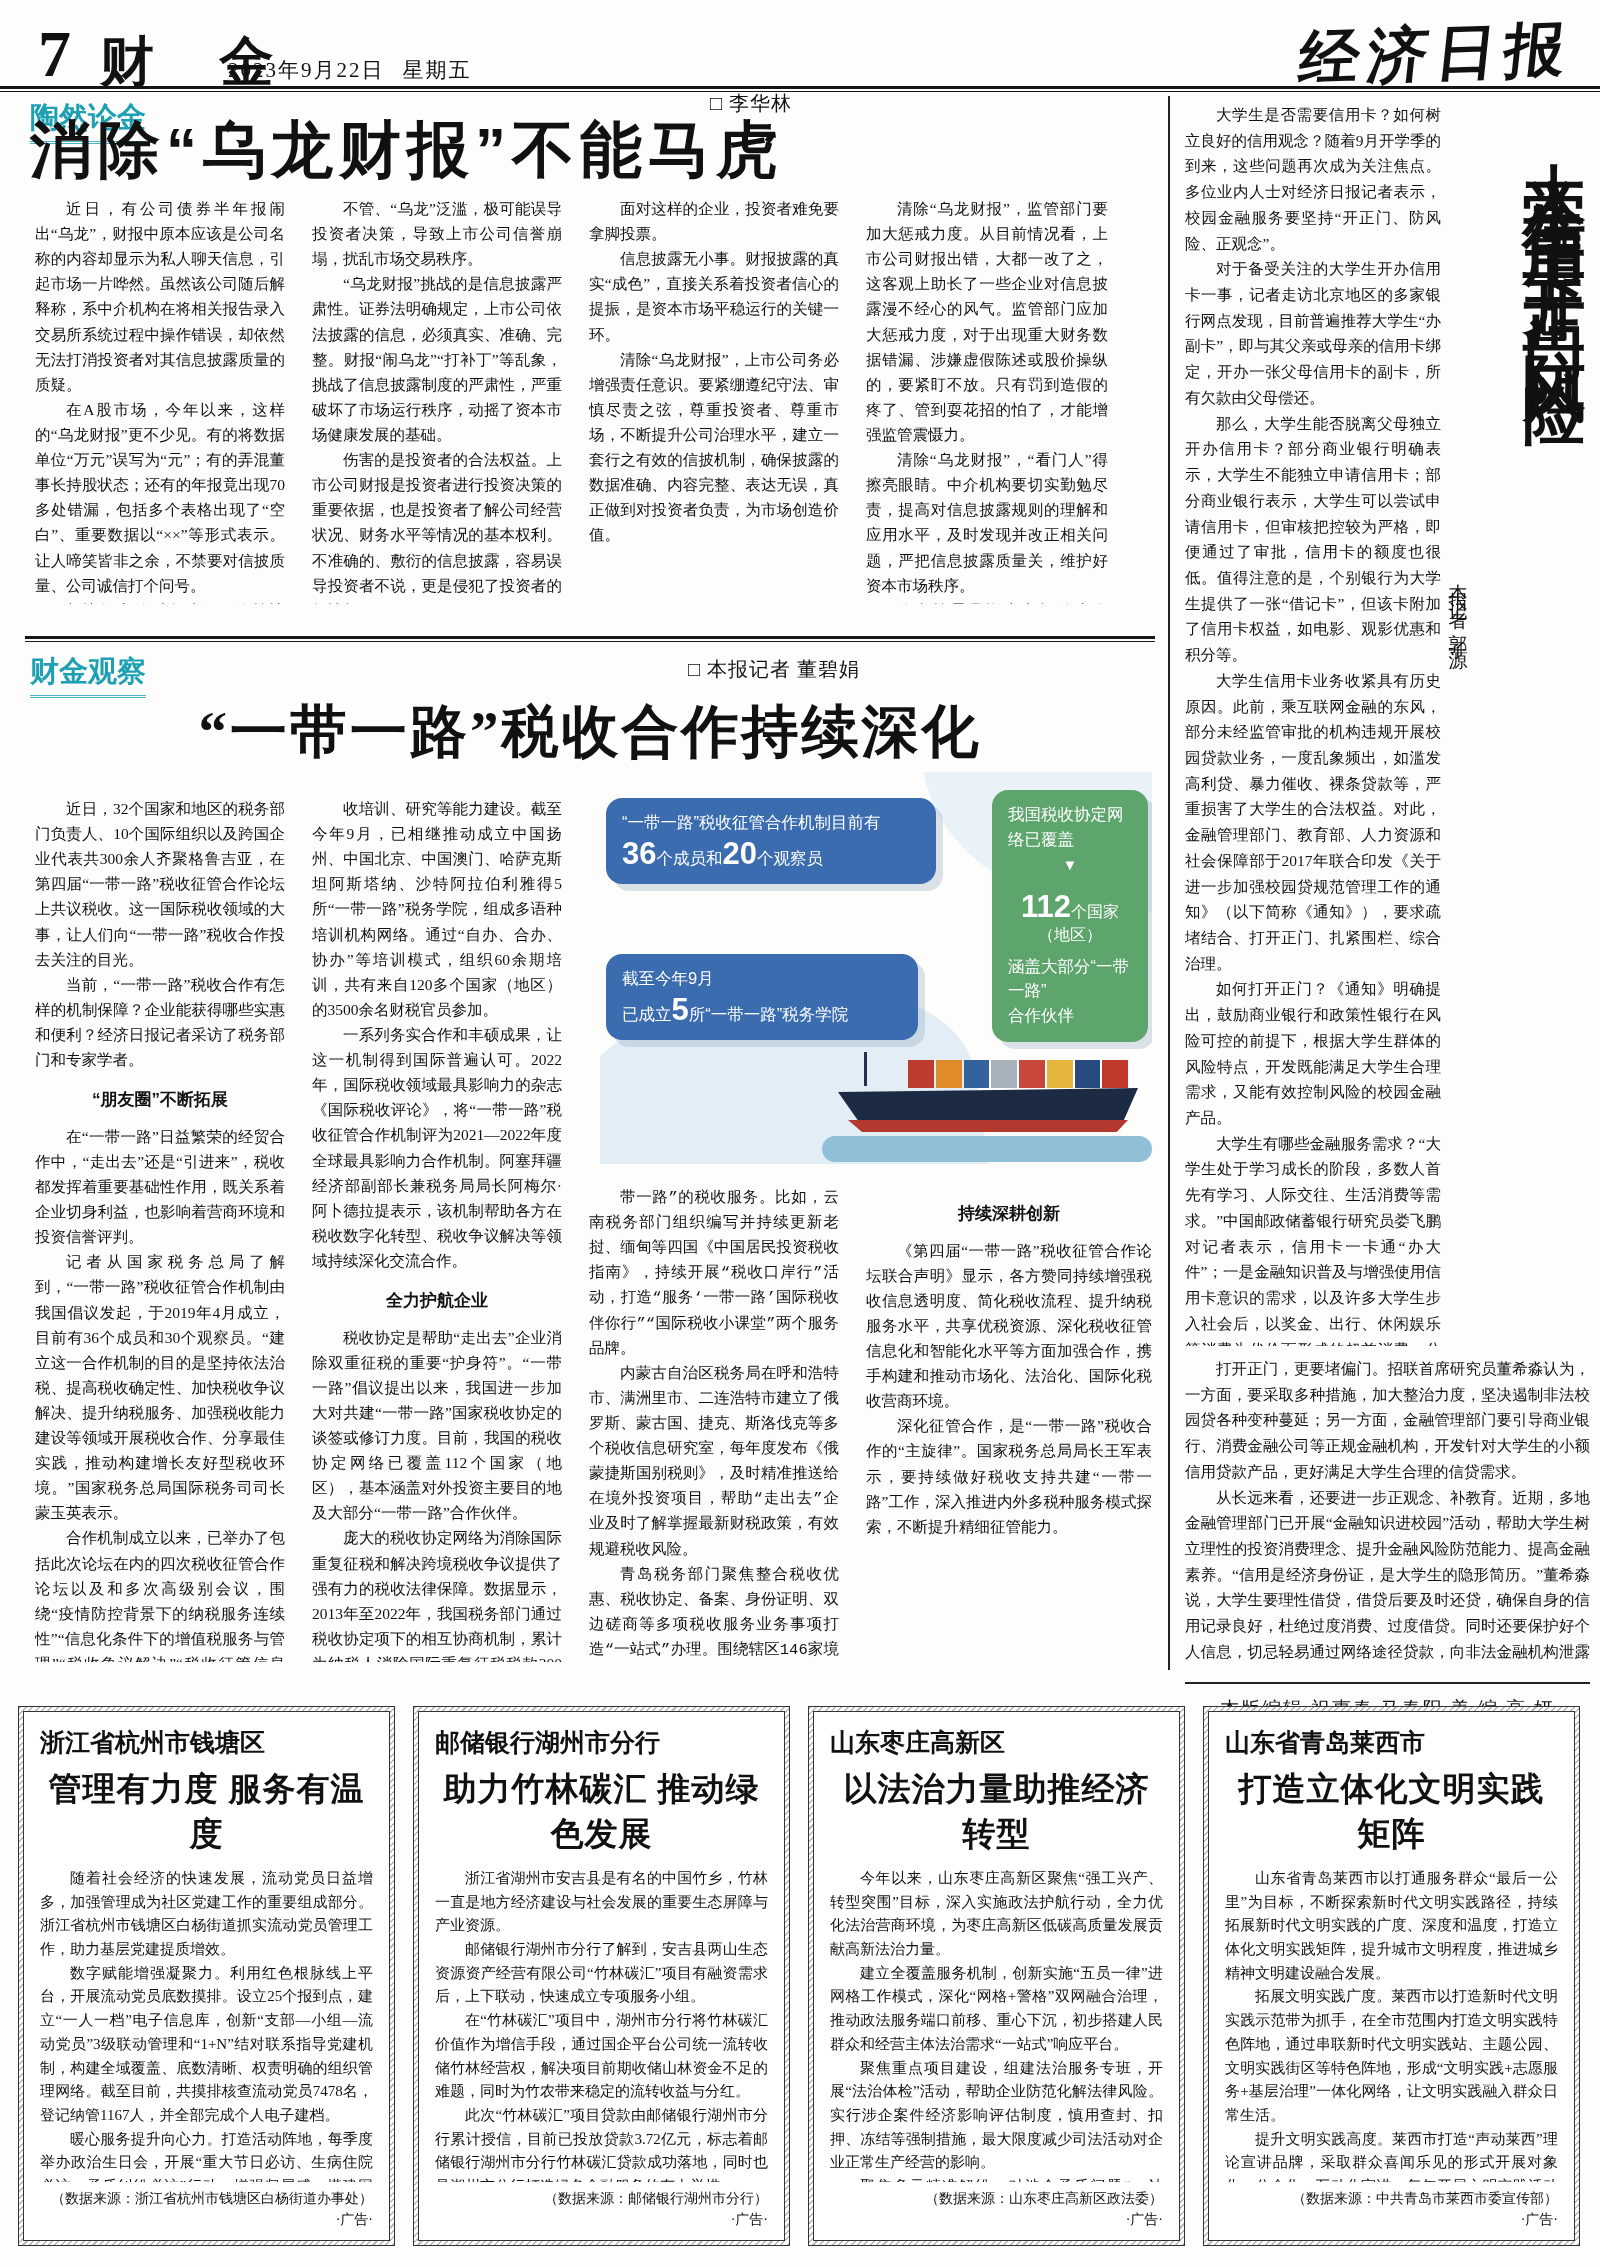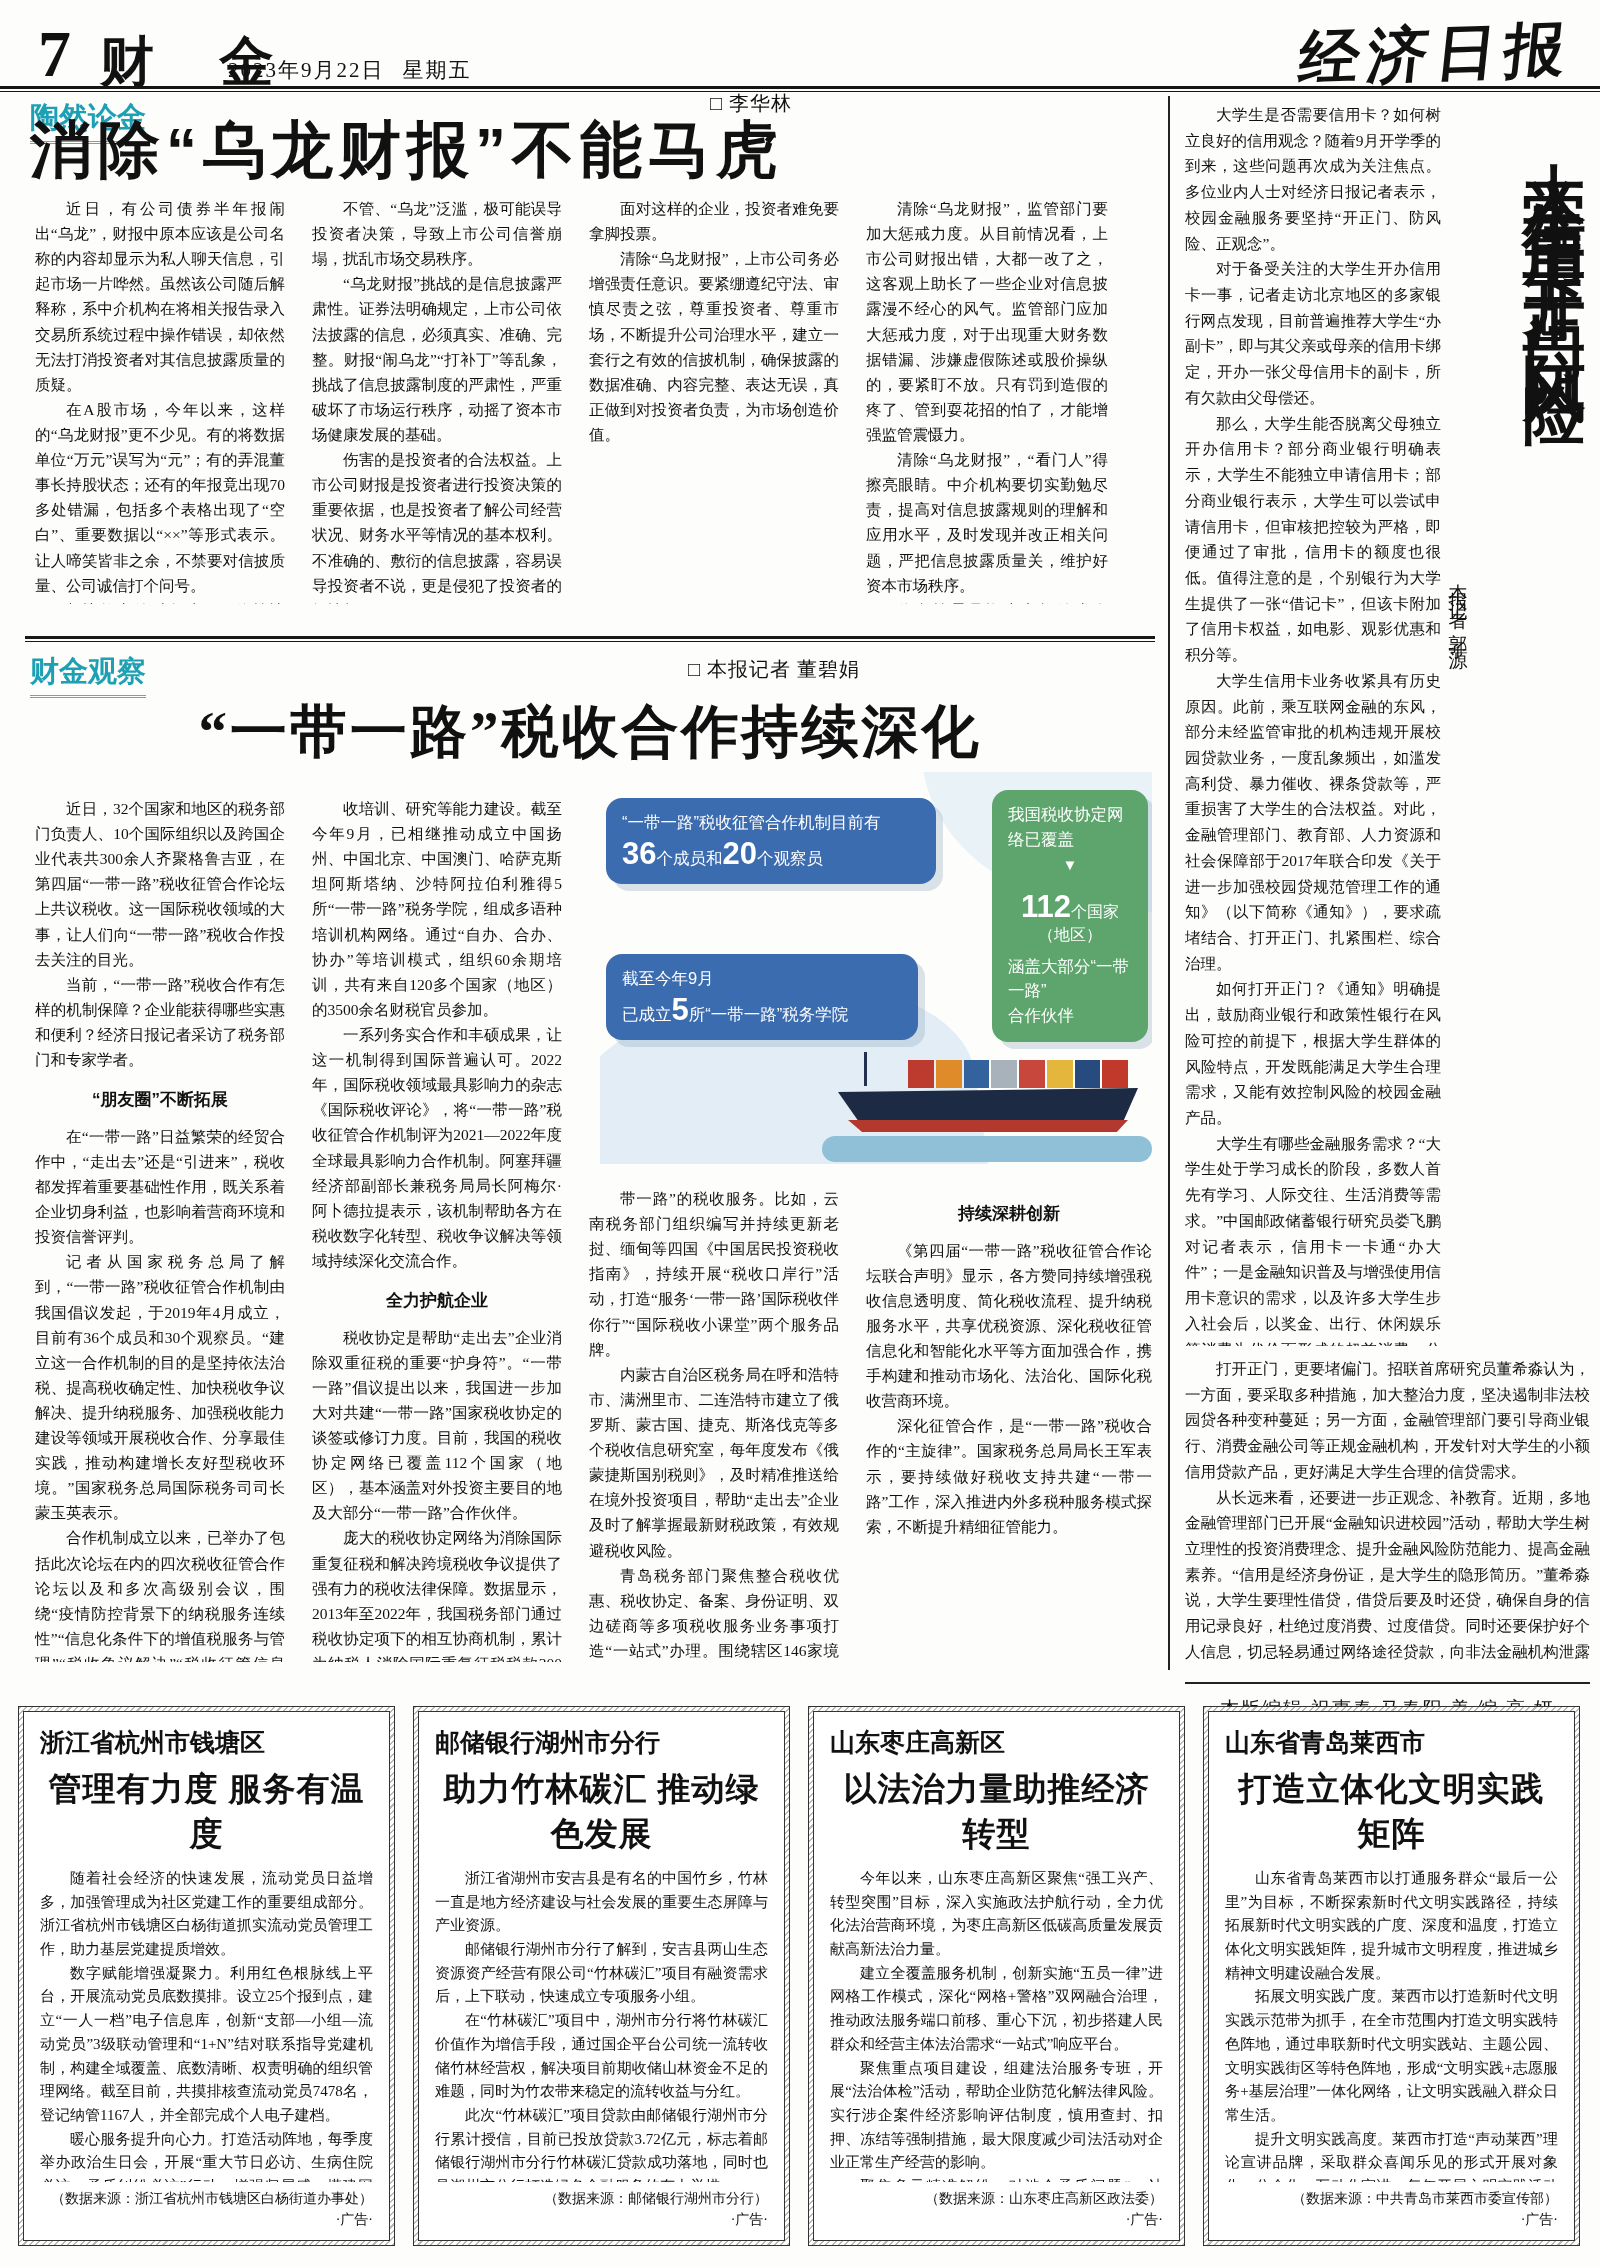--- a/index.html
+++ b/index.html
@@ -117,20 +117,21 @@
       <p>在A股市场，今年以来，这样的“乌龙财报”更不少见。有的将数据单位“万元”误写为“元”；有的弄混董事长持股状态；还有的年报竟出现70多处错漏，包括多个表格出现了“空白”、重要数据以“××”等形式表示。让人啼笑皆非之余，不禁要对信披质量、公司诚信打个问号。</p>
       <p>相比故意的财务造假、信披违规，上述因粗心大意、敷衍塞责导致的“乌龙财报”看似无伤大雅，实际影响不容小觑。俗话说，“千里之堤，溃于蚁穴”。</p>
     </div>
   <div class="col" style="left:312px; top:196px; width:250px; height:408px;">
       <p>不管、“乌龙”泛滥，极可能误导投资者决策，导致上市公司信誉崩塌，扰乱市场交易秩序。</p>
       <p>“乌龙财报”挑战的是信息披露严肃性。证券法明确规定，上市公司依法披露的信息，必须真实、准确、完整。财报“闹乌龙”“打补丁”等乱象，挑战了信息披露制度的严肃性，严重破坏了市场运行秩序，动摇了资本市场健康发展的基础。</p>
       <p>伤害的是投资者的合法权益。上市公司财报是投资者进行投资决策的重要依据，也是投资者了解公司经营状况、财务水平等情况的基本权利。不准确的、敷衍的信息披露，容易误导投资者不说，更是侵犯了投资者的知情权。</p>
     </div>
   <div class="col" style="left:589px; top:196px; width:250px; height:408px;">
       <p>面对这样的企业，投资者难免要拿脚投票。</p>
+      <p>信息披露无小事。财报披露的真实“成色”，直接关系着投资者信心的提振，是资本市场平稳运行的关键一环。</p>
       <p>清除“乌龙财报”，上市公司务必增强责任意识。要紧绷遵纪守法、审慎尽责之弦，尊重投资者、尊重市场，不断提升公司治理水平，建立一套行之有效的信披机制，确保披露的数据准确、内容完整、表达无误，真正做到对投资者负责，为市场创造价值。</p>
     </div>
   <div class="col" style="left:866px; top:196px; width:242px; height:408px;">
       <p>清除“乌龙财报”，监管部门要加大惩戒力度。从目前情况看，上市公司财报出错，大都一改了之，这客观上助长了一些企业对信息披露漫不经心的风气。监管部门应加大惩戒力度，对于出现重大财务数据错漏、涉嫌虚假陈述或股价操纵的，要紧盯不放。只有罚到造假的疼了、管到耍花招的怕了，才能增强监管震慑力。</p>
       <p>清除“乌龙财报”，“看门人”得擦亮眼睛。中介机构要切实勤勉尽责，提高对信息披露规则的理解和应用水平，及时发现并改正相关问题，严把信息披露质量关，维护好资本市场秩序。</p>
       <p>信息披露是资本市场的生命线，容不得半点马虎。市场各方唯有秉持敬畏之心，认真核查每一个数据，严肃对待每一个表述，方能守护好这条生命线，维护资本市场健康平稳运行。</p>
     </div>
 
   <div class="a2-rule"></div>
   <div class="badge" style="left:30px; top:652px;">财金观察</div>
@@ -153,21 +154,21 @@
     <div>
         <p>收培训、研究等能力建设。截至今年9月，已相继推动成立中国扬州、中国北京、中国澳门、哈萨克斯坦阿斯塔纳、沙特阿拉伯利雅得5所“一带一路”税务学院，组成多语种培训机构网络。通过“自办、合办、协办”等培训模式，组织60余期培训，共有来自120多个国家（地区）的3500余名财税官员参加。</p>
         <p>一系列务实合作和丰硕成果，让这一机制得到国际普遍认可。2022年，国际税收领域最具影响力的杂志《国际税收评论》，将“一带一路”税收征管合作机制评为2021—2022年度全球最具影响力合作机制。阿塞拜疆经济部副部长兼税务局局长阿梅尔·阿卜德拉提表示，该机制帮助各方在税收数字化转型、税收争议解决等领域持续深化交流合作。</p>
       </div>
     <h3 class="subhead">全力护航企业</h3>
     <div>
         <p>税收协定是帮助“走出去”企业消除双重征税的重要“护身符”。“一带一路”倡议提出以来，我国进一步加大对共建“一带一路”国家税收协定的谈签或修订力度。目前，我国的税收协定网络已覆盖112个国家（地区），基本涵盖对外投资主要目的地及大部分“一带一路”合作伙伴。</p>
         <p>庞大的税收协定网络为消除国际重复征税和解决跨境税收争议提供了强有力的税收法律保障。数据显示，2013年至2022年，我国税务部门通过税收协定项下的相互协商机制，累计为纳税人消除国际重复征税税款300亿元。</p>
       </div>
   </div>
-  <div class="col" style="left:589px; top:1186px; width:250px; height:476px;">
+  <div class="col" style="left:589px; top:1186px; width:250px; height:476px;font-family:Liberation Mono, monospace;">
       <p>带一路”的税收服务。比如，云南税务部门组织编写并持续更新老挝、缅甸等四国《中国居民投资税收指南》，持续开展“税收口岸行”活动，打造“服务‘一带一路’国际税收伴你行”“国际税收小课堂”两个服务品牌。</p>
       <p>内蒙古自治区税务局在呼和浩特市、满洲里市、二连浩特市建立了俄罗斯、蒙古国、捷克、斯洛伐克等多个税收信息研究室，每年度发布《俄蒙捷斯国别税则》，及时精准推送给在境外投资项目，帮助“走出去”企业及时了解掌握最新财税政策，有效规避税收风险。</p>
       <p>青岛税务部门聚焦整合税收优惠、税收协定、备案、身份证明、双边磋商等多项税收服务业务事项打造“一站式”办理。围绕辖区146家境内上市企业、73个“一带一路”重点项目、7个境外合作园区，建立“普惠+定向”的“走出去”分类服务模式。</p>
     </div>
   <div class="col" style="left:866px; top:1186px; width:286px; height:476px;">
     <h3 class="subhead">持续深耕创新</h3>
     <div>
         <p>《第四届“一带一路”税收征管合作论坛联合声明》显示，各方赞同持续增强税收信息透明度、简化税收流程、提升纳税服务水平，共享优税资源、深化税收征管信息化和智能化水平等方面加强合作，携手构建和推动市场化、法治化、国际化税收营商环境。</p>
         <p>深化征管合作，是“一带一路”税收合作的“主旋律”。国家税务总局局长王军表示，要持续做好税收支持共建“一带一路”工作，深入推进内外多税种服务模式探索，不断提升精细征管能力。</p>
       </div>

